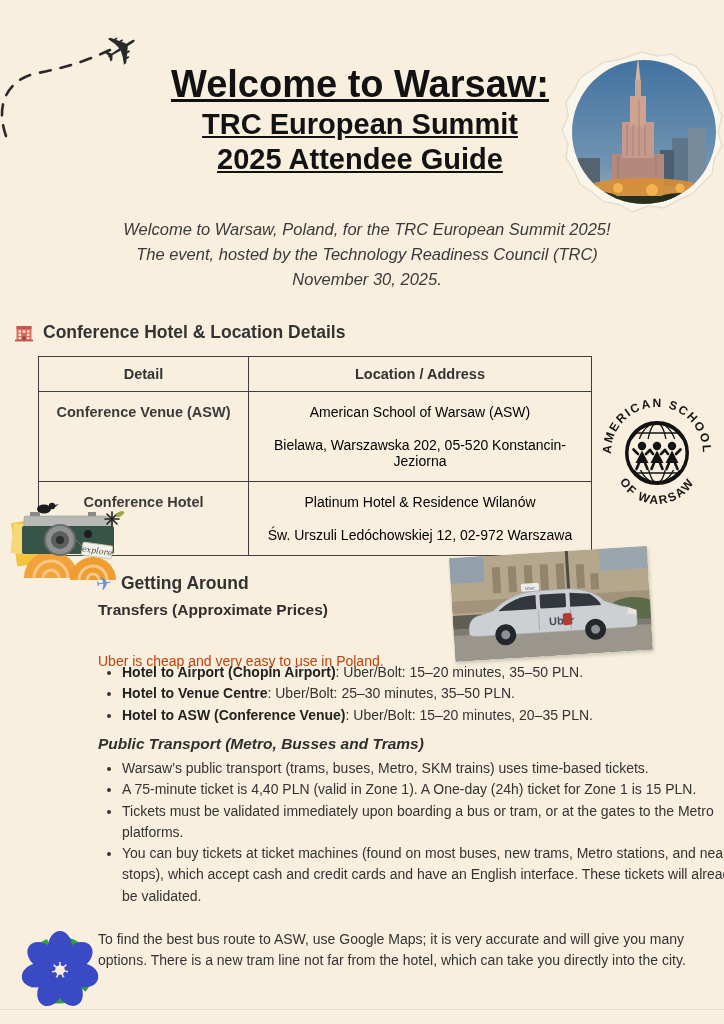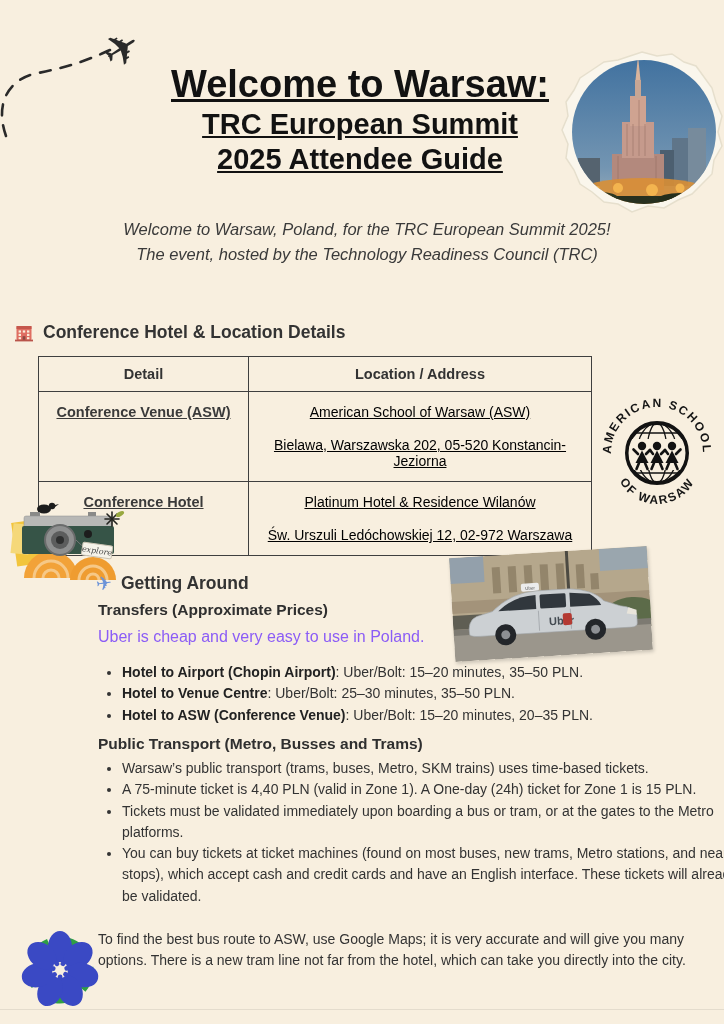--- a/index.html
+++ b/index.html
@@ -23,30 +23,30 @@
   .section-heading{display:flex; align-items:center; gap:9px; font-weight:bold;
                    font-size:17.5px; color:#333;}
   .loc-heading{top:322px; left:14px;}
   .ga-heading{top:573px; left:96px;}
   .plane-glyph{font-family:"DejaVu Sans",sans-serif; color:#6c93d8; font-size:19px;
                display:inline-block; transform:rotate(-8deg); line-height:1;}
   
   .loc-table{top:356px; left:38px; width:554px; border-collapse:collapse;}
   .loc-table th,.loc-table td{border:1px solid #3f3f3f; text-align:center; vertical-align:top;}
   .loc-table th{padding:9px 11px; font-size:14.5px; color:#333;}
-  .loc-table td{padding:12px 11px;text-decoration:underline;}
+  .loc-table td{padding:12px 11px;}
   .col-detail{width:187px;}
   .detail-cell{font-weight:bold; font-size:14.5px; color:#3a3a3a;}
   .addr-cell{font-size:14px; color:#000000;}
   .addr-cell .l1{margin-bottom:17px;}
   
   .sub-heading{font-weight:bold; font-size:15.5px; color:#2f2f2f;}
   .transfers-heading{top:601px; left:98px;}
-  .transfers-intro{top:628px; left:98px; font-size:16px; color:#8b5cf6;}
-  .pt-heading{top:735px; left:98px;}
+  .transfers-intro{top:653px; left:98px; font-size:14px; color:#c2410c;}
+  .pt-heading{top:735px; left:98px;font-style:italic;}
   ul.doc-list{margin:0; padding-left:22px; list-style:disc;}
   ul.doc-list li{font-size:14px; line-height:1.52; color:#333;}
   .transfer-list{top:662px; left:100px; width:566px;}
   .transfer-list .lead{font-weight:bold; color:#222;}
   .pt-list{top:758px; left:100px; width:618px;}
   .footer-note{top:929px; left:98px; width:618px; font-size:14px; line-height:1.52; color:#333;}
   
   .taxi-photo{top:552px; left:452px; width:198px; height:104px;
               transform:rotate(-3.5deg); box-shadow:1px 2px 4px rgba(0,0,0,0.18);}
   .bottom-rule{top:1009px; left:0; width:724px; height:1px; background:rgba(0,0,0,0.08);}
@@ -106,20 +106,21 @@
 
   <div class="abs title-block">
     <div class="title-l1">Welcome to Warsaw:</div>
     <div class="title-l2">TRC European Summit</div>
     <div class="title-l2">2025 Attendee Guide</div>
   </div>
 
   <div class="abs intro">
     <div>Welcome to Warsaw, Poland, for the TRC European Summit 2025!</div>
     <div>The event, hosted by the Technology Readiness Council (TRC)</div>
+    <div>November 30, 2025.</div>
   </div>
 
   <div class="abs section-heading loc-heading">
     <svg width="20" height="20" viewBox="0 0 20 20">
       <rect x="2.5" y="3" width="15" height="14" rx="1" fill="#df6e62"></rect>
       <rect x="2.5" y="3" width="15" height="3" fill="#c5574c"></rect>
       <g fill="#fbeeda">
         <rect x="4.6" y="7.4" width="2.4" height="2.2"></rect>
           <rect x="8.8" y="7.4" width="2.4" height="2.2"></rect>
           <rect x="13" y="7.4" width="2.4" height="2.2"></rect>

